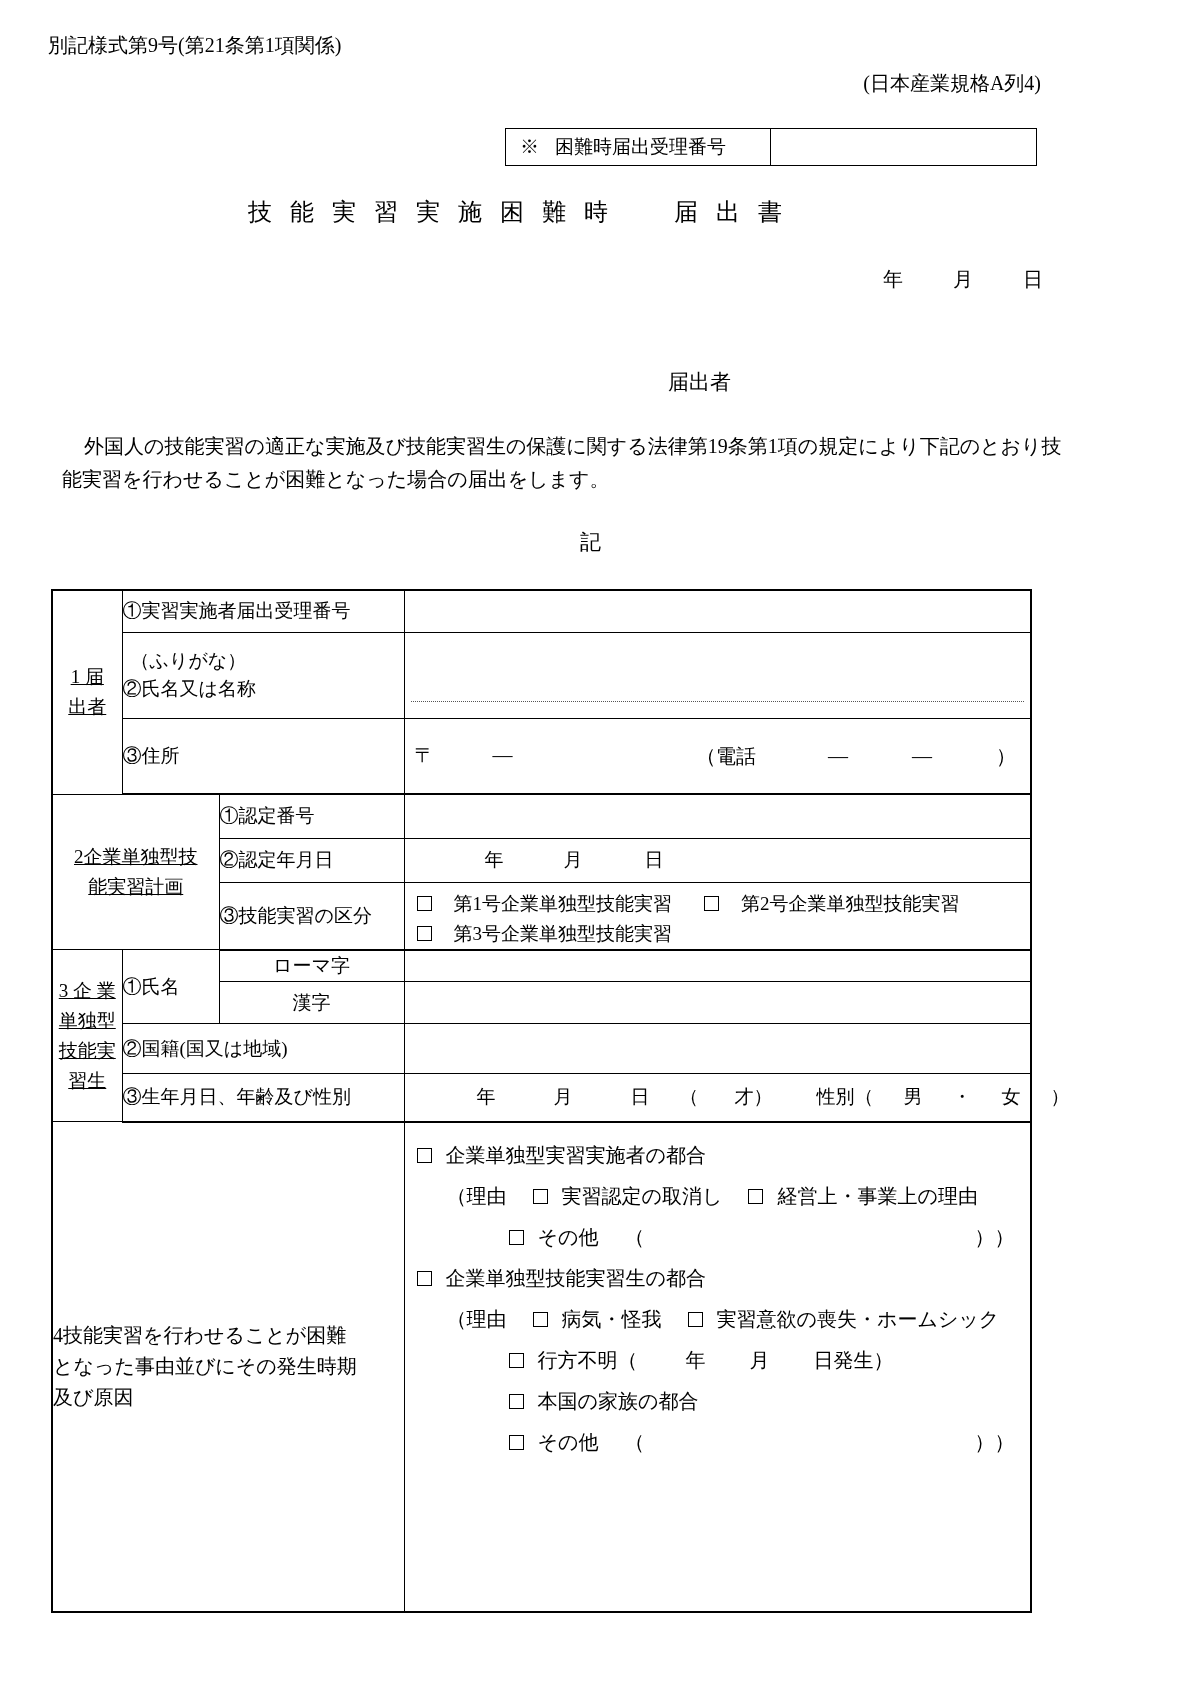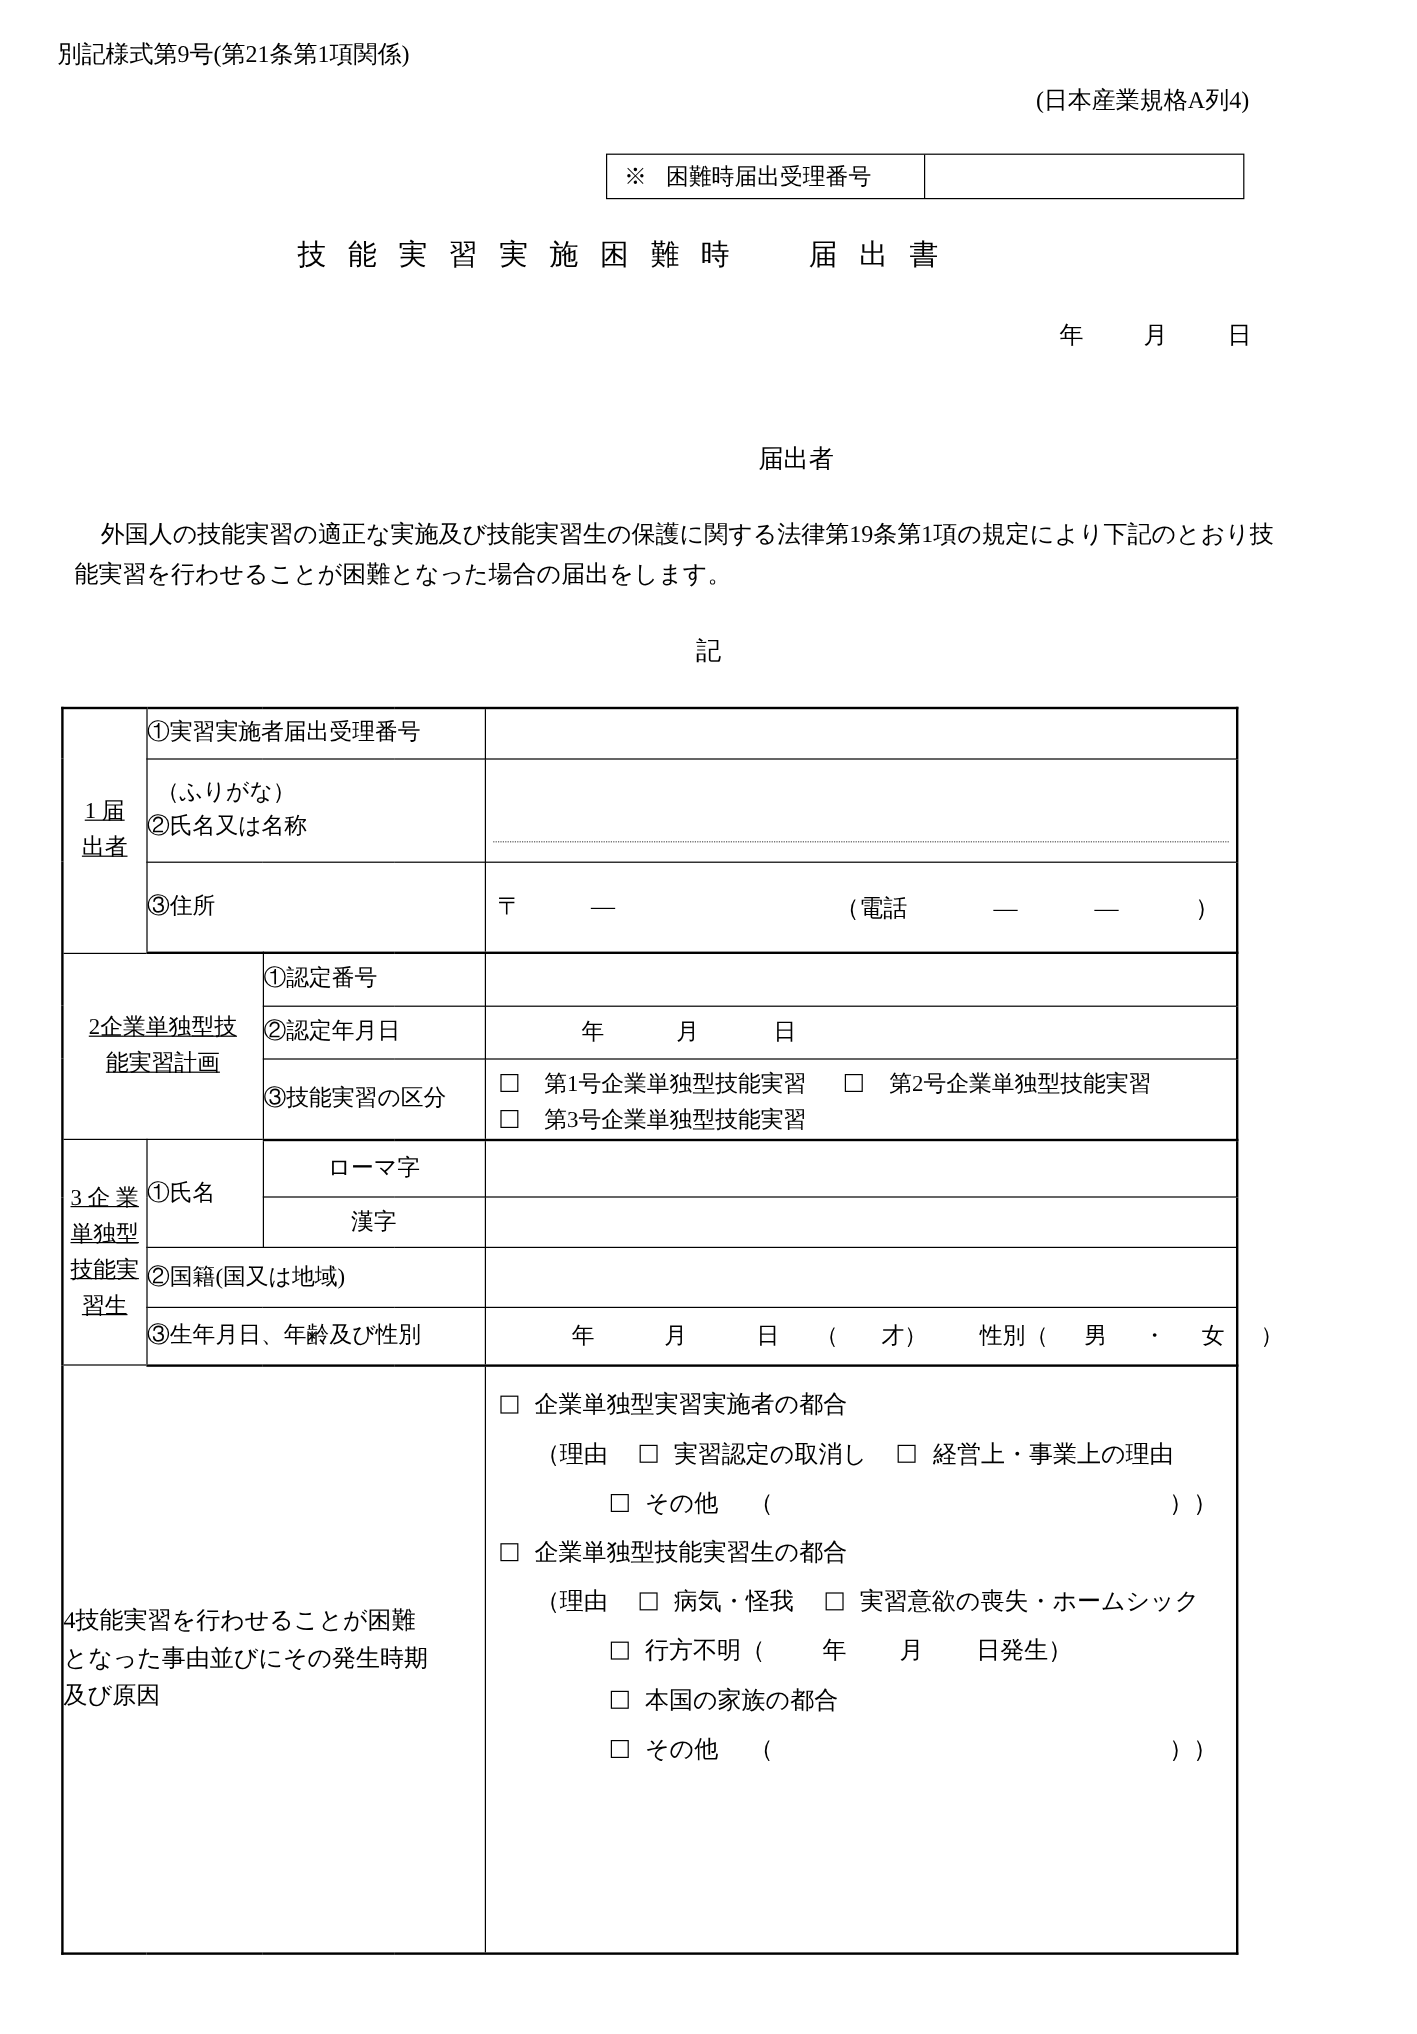--- a/index.html
+++ b/index.html
@@ -97,21 +97,21 @@
     position: absolute;
     left: 68px;
     top: 316px;
     font-size: 21px;
     white-space: nowrap;
   }
 
   
   .submitter {
     position: absolute;
-    left: 632px;
+    left: 668px;
     top: 368px;
     font-size: 21px;
     white-space: nowrap;
   }
 
   
   .statement {
     position: absolute;
     left: 62px;
     top: 430px;
@@ -355,21 +355,21 @@
     </tr>
 
     <tr>
       <td class="thick-left group-label" rowspan="4">
         <span class="ln">3 企 業</span>
         <span class="ln">単独型</span>
         <span class="ln">技能実</span>
         <span class="ln">習生</span>
       </td>
       <td class="lbl nowrap" rowspan="2">①氏名</td>
-      <td class="lbl-center nowrap" colspan="2" style="height:48px">ローマ字</td>
+      <td class="lbl-center nowrap" colspan="2" style="height:32px">ローマ字</td>
       <td class="thick-right cell-pad"></td>
     </tr>
     <tr>
       <td class="lbl-center nowrap" colspan="2" style="height:42px">漢字</td>
       <td class="thick-right cell-pad"></td>
     </tr>
     <tr>
       <td class="lbl nowrap" colspan="3" style="height:50px">②国籍(国又は地域)</td>
       <td class="thick-right cell-pad"></td>
     </tr>

